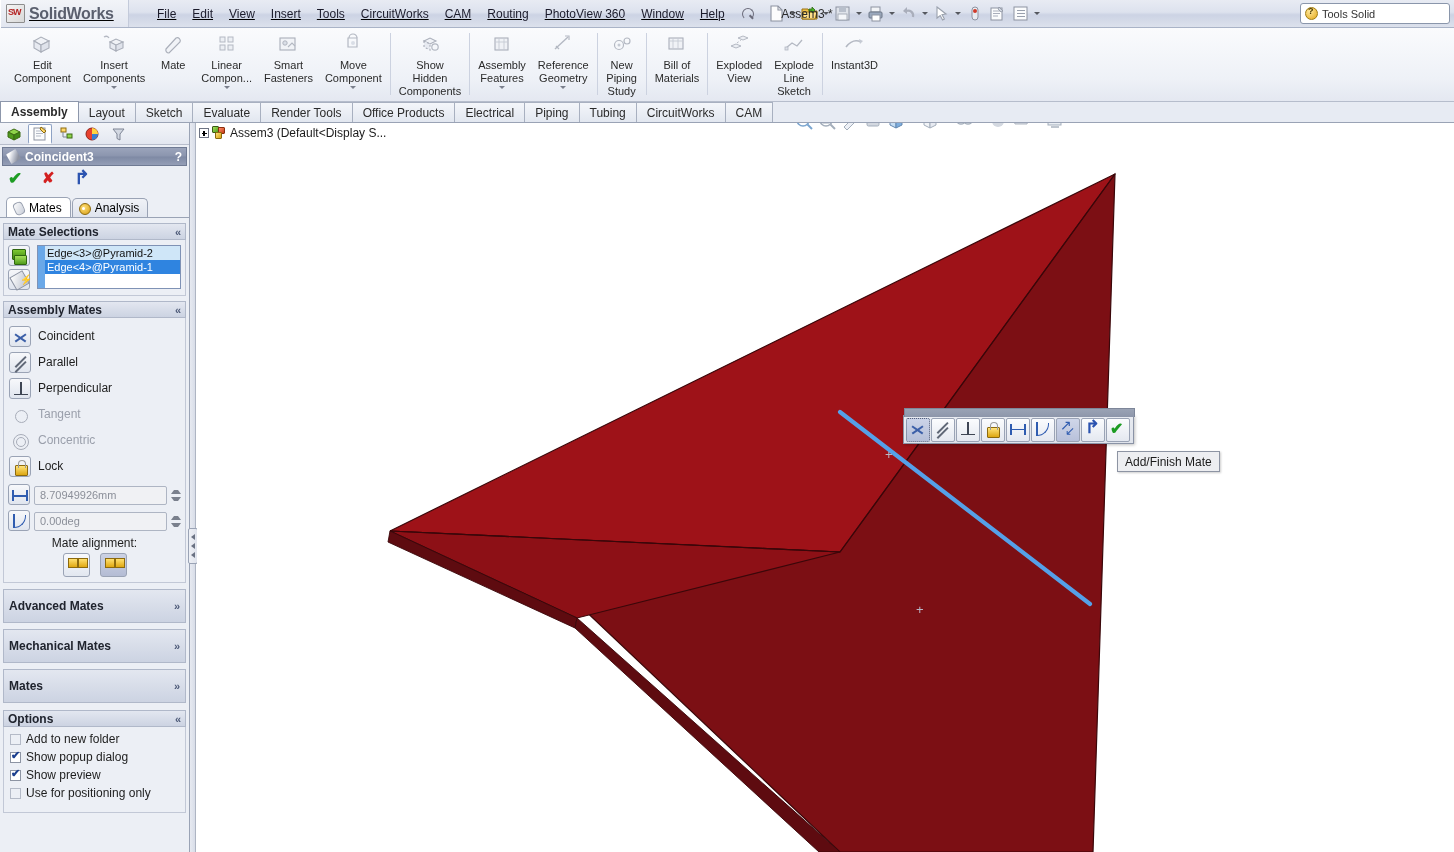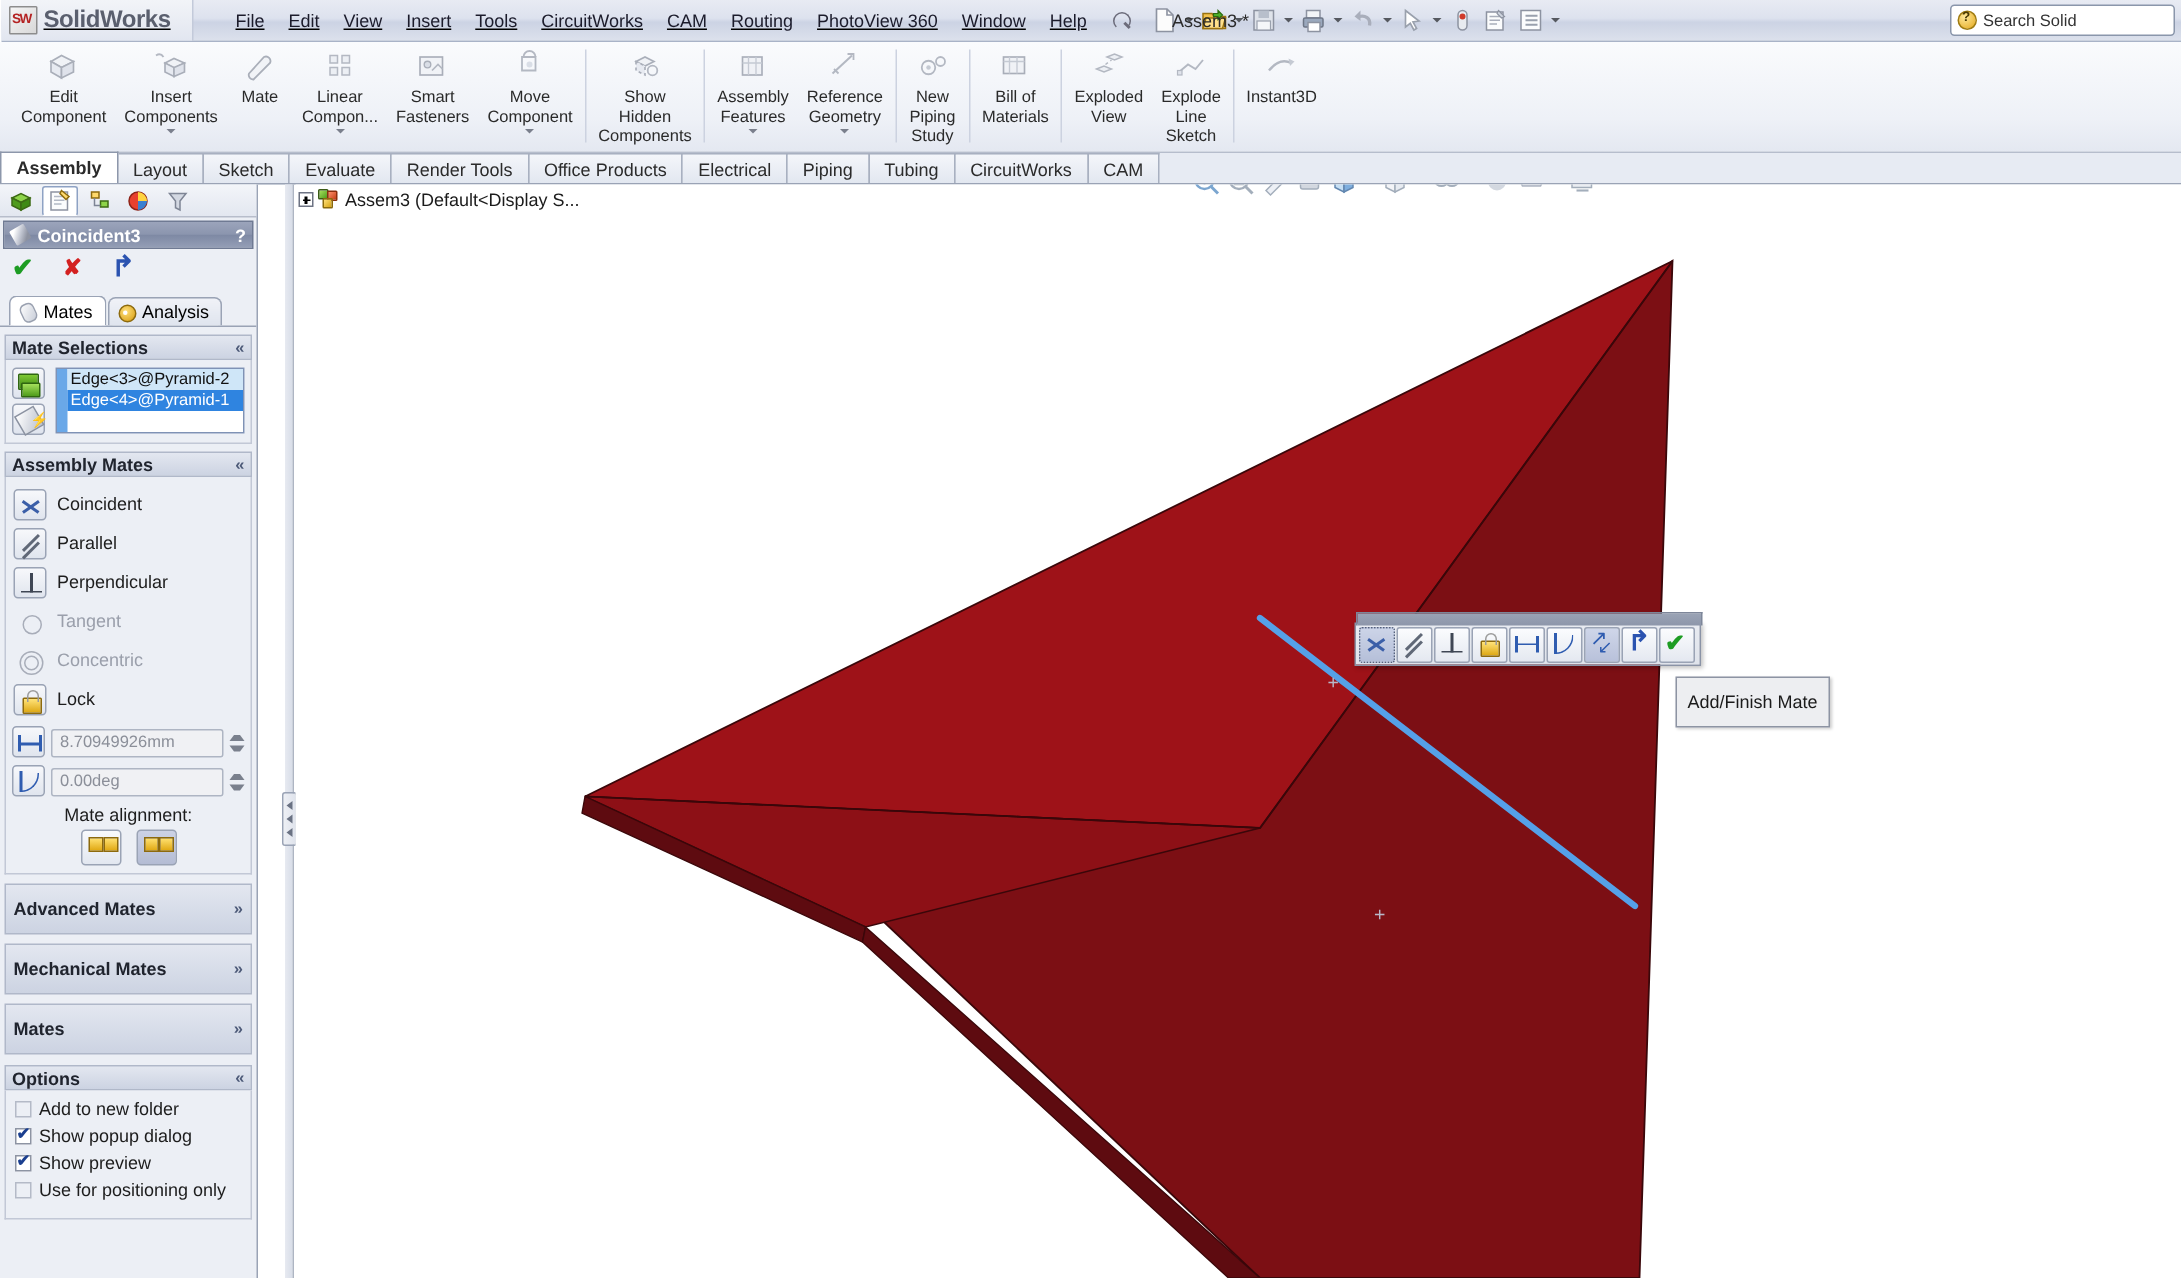--- a/index.html
+++ b/index.html
@@ -128,21 +128,21 @@
     font-size: 12px; color: #2b2b2b; background: linear-gradient(to bottom,#f4f6fa,#e2e7f0);
     border: 1px solid #a8b0c0; border-bottom: none; margin-right: -1px; cursor: default;
   }
   .ctab.active {
     font-weight: bold; background: #fff; height: 21px;
     border-color: #8d97ab; position: relative; z-index: 3;
   }
 
   
   .leftpanel {
-    position: absolute; left: 0; top: 123px; width: 172px; height: 729px;
+    position: absolute; left: 0; top: 123px; width: 190px; height: 729px;
     background: #eceff5; border-right: 1px solid #9aa3b5; overflow: hidden;
   }
   .tree-tabs {
     height: 22px; display: flex; align-items: center; padding-left: 2px; gap: 2px;
     background: linear-gradient(to bottom, #f3f5f9, #e3e7f0);
     border-bottom: 1px solid #b7bdcb;
   }
   .tt-btn {
     width: 24px; height: 20px; display: flex; align-items: center; justify-content: center;
     border: 1px solid transparent; position: relative; border-radius: 2px;
@@ -466,21 +466,21 @@
     color: #1d9c23; font-weight: bold;
   }
   .p-arrows::before {
     content: "↗"; position: absolute; left: 3px; top: -2px; font-size: 14px; color: #2f5cb0;
   }
   .p-arrows::after {
     content: "↙"; position: absolute; left: 8px; top: 5px; font-size: 12px; color: #2f5cb0;
   }
 
   .tooltip {
-    position: absolute; left: 920px; top: 328px; height: 34px; padding: 0 7px;
+    position: absolute; left: 920px; top: 328px; height: 21px; padding: 0 7px;
     background: #edeef1; border: 1px solid #8d94a3;
     display: flex; align-items: center; font-size: 12px; color: #1b1b1b;
     box-shadow: 1px 1px 2px rgba(0,0,0,.2); z-index: 21; white-space: nowrap;
   }
 
   .cross {
     position: absolute; color: #b8b8c8; font-size: 13px; line-height: 1; z-index: 8;
   }
 </style>
 </head>
@@ -575,21 +575,21 @@
       <div class="qt-arrow"></div>
     </div>
   </div>
 
   <div class="doc-title">
     <span>Assem3 *</span>
   </div>
 
   <div class="searchbox">
     <div class="search-glyph"></div>
-    <div class="search-text">Search Solid</div>
+    <div class="search-text">Tools Solid</div>
   </div>
 
   <div class="ribbon">
     <div class="rib-btn">
       <div class="rib-ico">
         <svg width="26" height="26" viewBox="0 0 26 26">
             <path d="M5 9l7-4 8 4-8 4z" fill="#eef0f5" stroke="#8d93a1" stroke-width="1.1"></path>
             <path d="M5 9v7l7 4V13z" fill="#e2e6ee" stroke="#8d93a1" stroke-width="1.1"></path>
             <path d="M20 9v7l-8 4V13z" fill="#d7dbe5" stroke="#8d93a1" stroke-width="1.1"></path>
           </svg>

